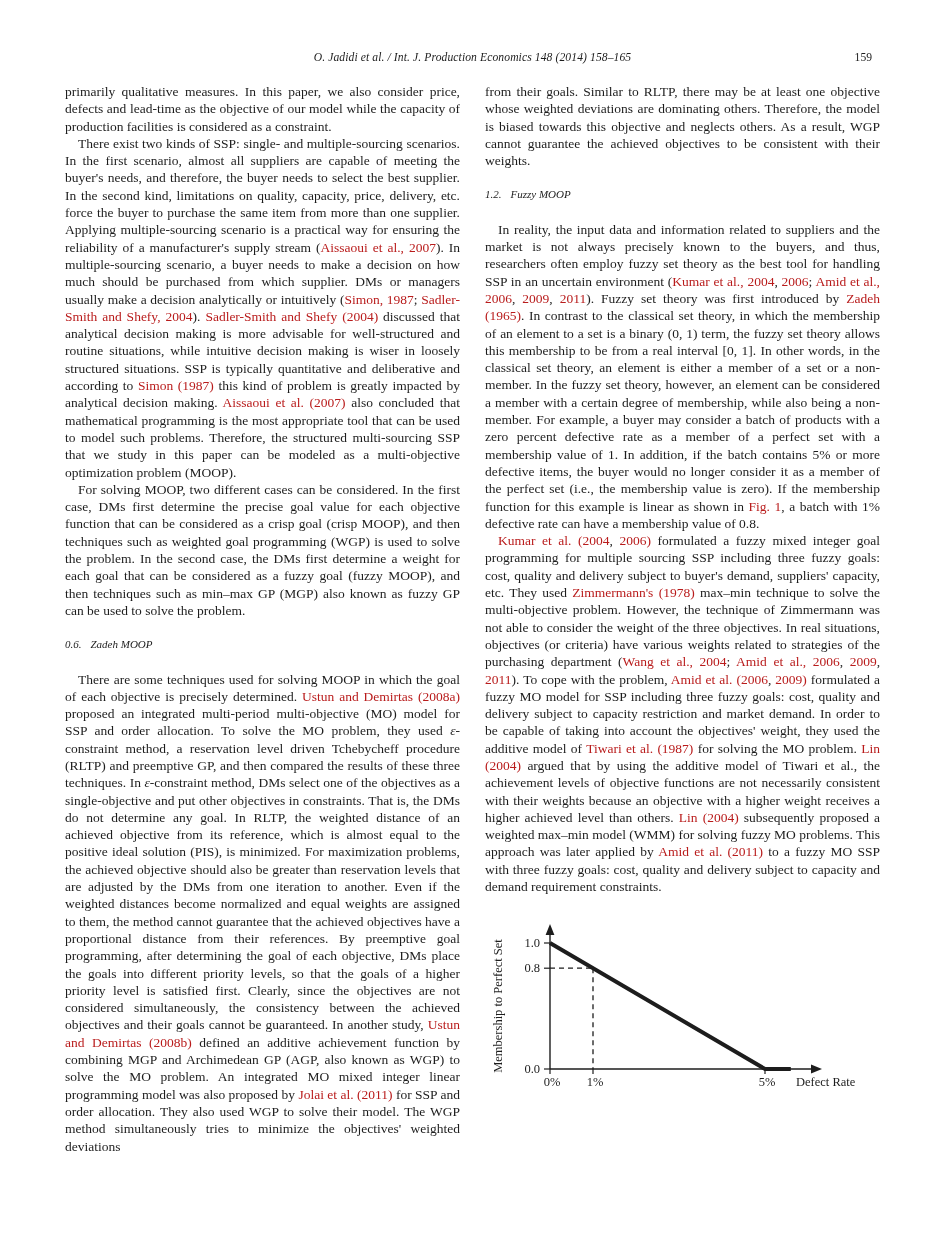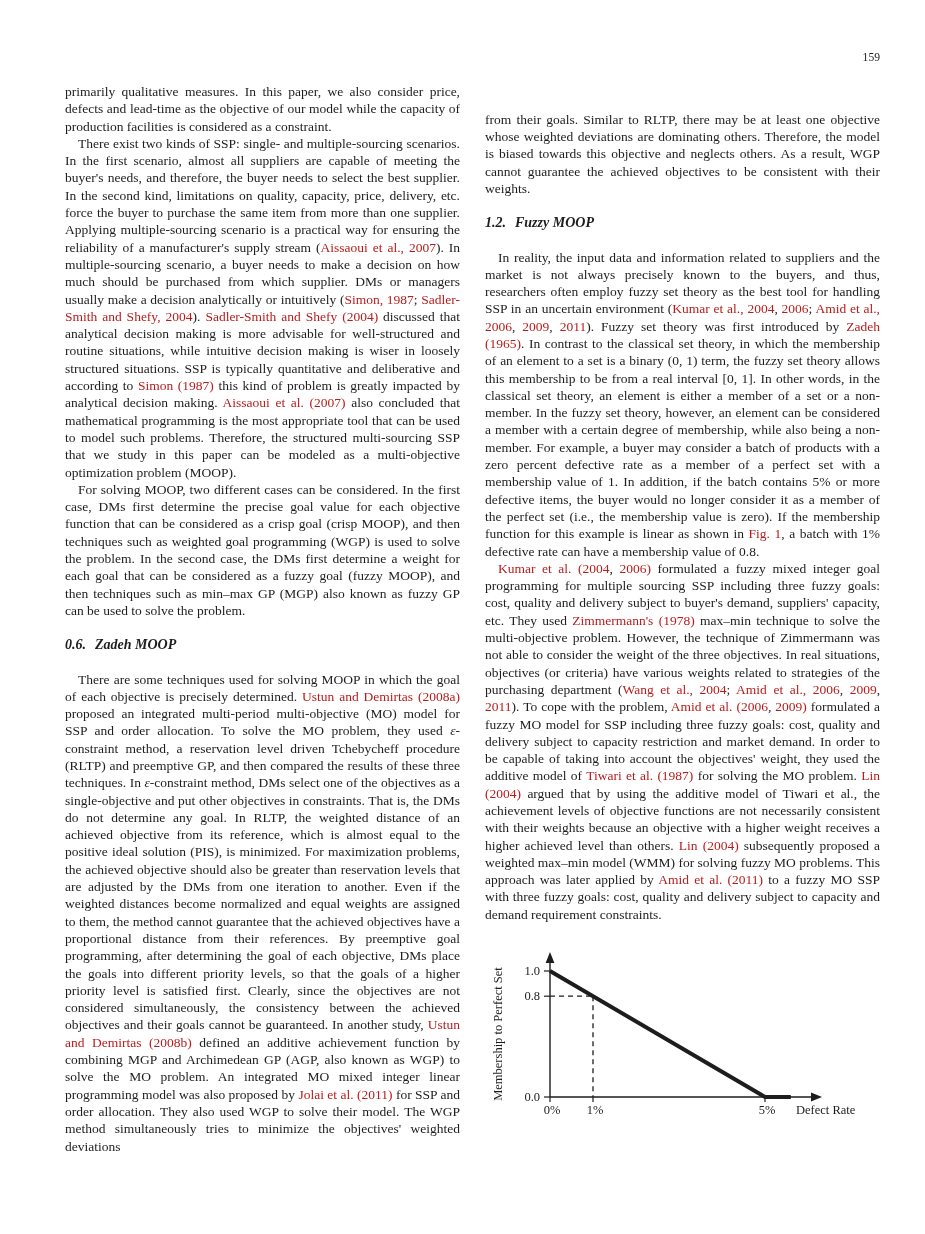--- a/index.html
+++ b/index.html
@@ -3,43 +3,44 @@
 <meta charset="utf-8">
 <style>
   html,body{margin:0;padding:0;background:#ffffff;}
   .page{
     position:relative;width:925px;height:1234px;background:#ffffff;overflow:hidden;
     font-family:"Liberation Serif", serif;color:#1d1d1d;
   }
   
   .header{position:absolute;top:51px;left:65px;width:815px;height:16px;font-size:11.6px;}
   .running-title{text-align:center;font-style:italic;letter-spacing:.1px;}
-  .page-number{position:absolute;right:0;top:0;font-style:normal;}
+  .page-number{position:absolute;right:8px;top:0;font-style:normal;}
   
-  .content{position:absolute;top:83px;left:65px;width:815px;display:flex;gap:25px;align-items:center;}
+  .content{position:absolute;top:83px;left:65px;width:815px;display:flex;gap:25px;}
   .col{width:395px;text-align:justify;font-size:13.5px;line-height:17.3px;}
   .col p{margin:0;}
   .col p.indent{text-indent:13px;}
-  .col h2{font-size:14px;font-weight:bold;font-style:italic;margin:17px 0 17px 0;line-height:17.3px;}
+  .col h2{font-size:11px;font-weight:normal;font-style:italic;margin:17px 0 17px 0;line-height:17.3px;}
   .col h2 .h-title{margin-left:9px;}
   .cite-link{color:#b91c1c;cursor:pointer;}
   .it{font-style:italic;}
   
   .fig-block{margin-top:22px;text-align:center;}
   .fig-chart{display:block;margin:0 auto;}
   svg text{font-family:"Liberation Serif", serif;fill:#1d1d1d;}
   .fig-caption{font-size:11.2px;text-align:center;margin-top:10px;line-height:14px;}
   .fig-caption .cap-label{font-weight:bold;margin-right:4px;}
 </style>
 </head>
 <body>
 
 <div class="page">
 
   <div class="header">
+    <div class="running-title">O. Jadidi et al. / Int. J. Production Economics 148 (2014) 158–165</div>
     <div class="page-number">159</div>
   </div>
 
   <div class="content">
     <div class="col" id="col-left">
         <p class=""><span>primarily qualitative measures. In this paper, we also consider price, defects and lead-time as the objective of our model while the capacity of production facilities is considered as a constraint.</span></p>
         <p class="indent"><span>There exist two kinds of SSP: single- and multiple-sourcing scenarios. In the first scenario, almost all suppliers are capable of meeting the buyer's needs, and therefore, the buyer needs to select the best supplier. In the second kind, limitations on quality, capacity, price, delivery, etc. force the buyer to purchase the same item from more than one supplier. Applying multiple-sourcing scenario is a practical way for ensuring the reliability of a manufacturer's supply stream (</span><span class="cite-link">Aissaoui et al., 2007</span><span>). In multiple-sourcing scenario, a buyer needs to make a decision on how much should be purchased from which supplier. DMs or managers usually make a decision analytically or intuitively (</span><span class="cite-link">Simon, 1987</span><span>; </span><span class="cite-link">Sadler-Smith and Shefy, 2004</span><span>). </span><span class="cite-link">Sadler-Smith and Shefy (2004)</span><span> discussed that analytical decision making is more advisable for well-structured and routine situations, while intuitive decision making is wiser in loosely structured situations. SSP is typically quantitative and deliberative and according to </span><span class="cite-link">Simon (1987)</span><span> this kind of problem is greatly impacted by analytical decision making. </span><span class="cite-link">Aissaoui et al. (2007)</span><span> also concluded that mathematical programming is the most appropriate tool that can be used to model such problems. Therefore, the structured multi-sourcing SSP that we study in this paper can be modeled as a multi-objective optimization problem (MOOP).</span></p>
         <p class="indent"><span>For solving MOOP, two different cases can be considered. In the first case, DMs first determine the precise goal value for each objective function that can be considered as a crisp goal (crisp MOOP), and then techniques such as weighted goal programming (WGP) is used to solve the problem. In the second case, the DMs first determine a weight for each goal that can be considered as a fuzzy goal (fuzzy MOOP), and then techniques such as min–max GP (MGP) also known as fuzzy GP can be used to solve the problem.</span></p>
         <h2><span class="h-num">0.6.</span><span class="h-title">Zadeh MOOP</span></h2>
         <p class="indent"><span>There are some techniques used for solving MOOP in which the goal of each objective is precisely determined. </span><span class="cite-link">Ustun and Demirtas (2008a)</span><span> proposed an integrated multi-period multi-objective (MO) model for SSP and order allocation. To solve the MO problem, they used </span><span class="it">ε</span><span>-constraint method, a reservation level driven Tchebycheff procedure (RLTP) and preemptive GP, and then compared the results of these three techniques. In </span><span class="it">ε</span><span>-constraint method, DMs select one of the objectives as a single-objective and put other objectives in constraints. That is, the DMs do not determine any goal. In RLTP, the weighted distance of an achieved objective from its reference, which is almost equal to the positive ideal solution (PIS), is minimized. For maximization problems, the achieved objective should also be greater than reservation levels that are adjusted by the DMs from one iteration to another. Even if the weighted distances become normalized and equal weights are assigned to them, the method cannot guarantee that the achieved objectives have a proportional distance from their references. By preemptive goal programming, after determining the goal of each objective, DMs place the goals into different priority levels, so that the goals of a higher priority level is satisfied first. Clearly, since the objectives are not considered simultaneously, the consistency between the achieved objectives and their goals cannot be guaranteed. In another study, </span><span class="cite-link">Ustun and Demirtas (2008b)</span><span> defined an additive achievement function by combining MGP and Archimedean GP (AGP, also known as WGP) to solve the MO problem. An integrated MO mixed integer linear programming model was also proposed by </span><span class="cite-link">Jolai et al. (2011)</span><span> for SSP and order allocation. They also used WGP to solve their model. The WGP method simultaneously tries to minimize the objectives' weighted deviations</span></p>

